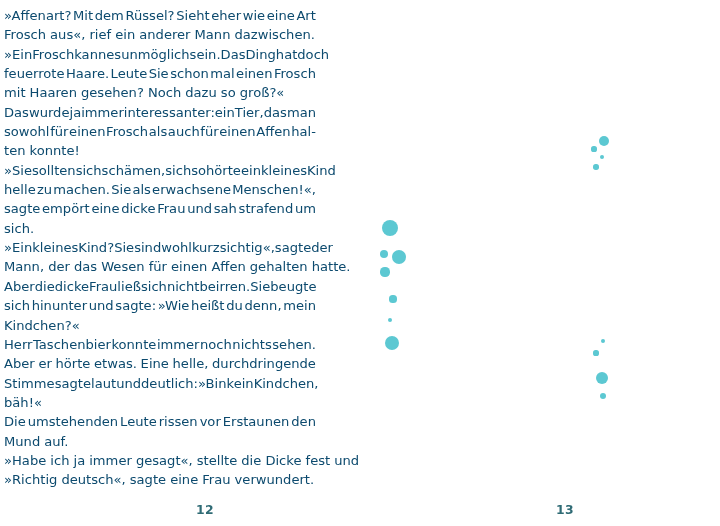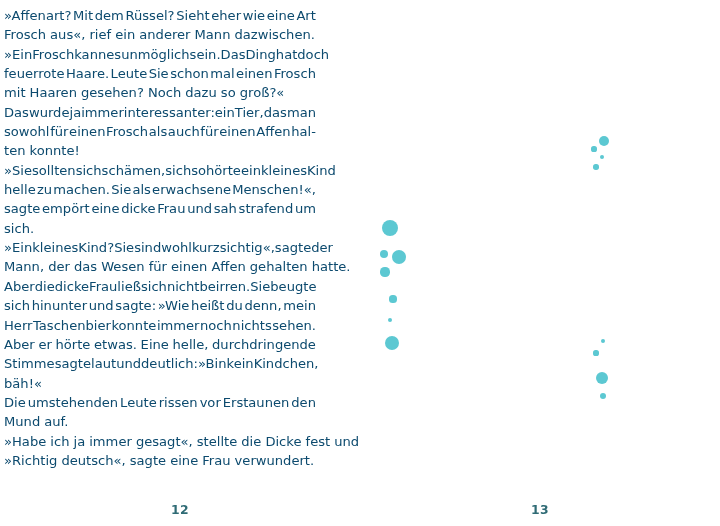--- a/index.html
+++ b/index.html
@@ -65,20 +65,21 @@
   
   .folio {
     position: absolute;
     bottom: 9px;
     width: 100%;
     text-align: center;
     font-size: 12.4px;
     font-weight: bold;
     color: #2f6b75;
     letter-spacing: 0.4px;
+    padding-left: 25px;
   }
 </style>
 </head>
 <body>
 
 <div class="spread">
 
   <div class="page page-left">
     <div class="textblock" id="left-lines">
         <span class="ln j">
@@ -201,20 +202,21 @@
           <span>sich</span>
           <span>hinunter</span>
           <span>und</span>
           <span>sagte:</span>
           <span>»Wie</span>
           <span>heißt</span>
           <span>du</span>
           <span>denn,</span>
           <span>mein</span>
         </span>
+        <span class="ln">Kindchen?«</span>
         <span class="ln j">
           <span>Herr</span>
           <span>Taschenbier</span>
           <span>konnte</span>
           <span>immer</span>
           <span>noch</span>
           <span>nichts</span>
           <span>sehen.</span>
         </span>
         <span class="ln j">

